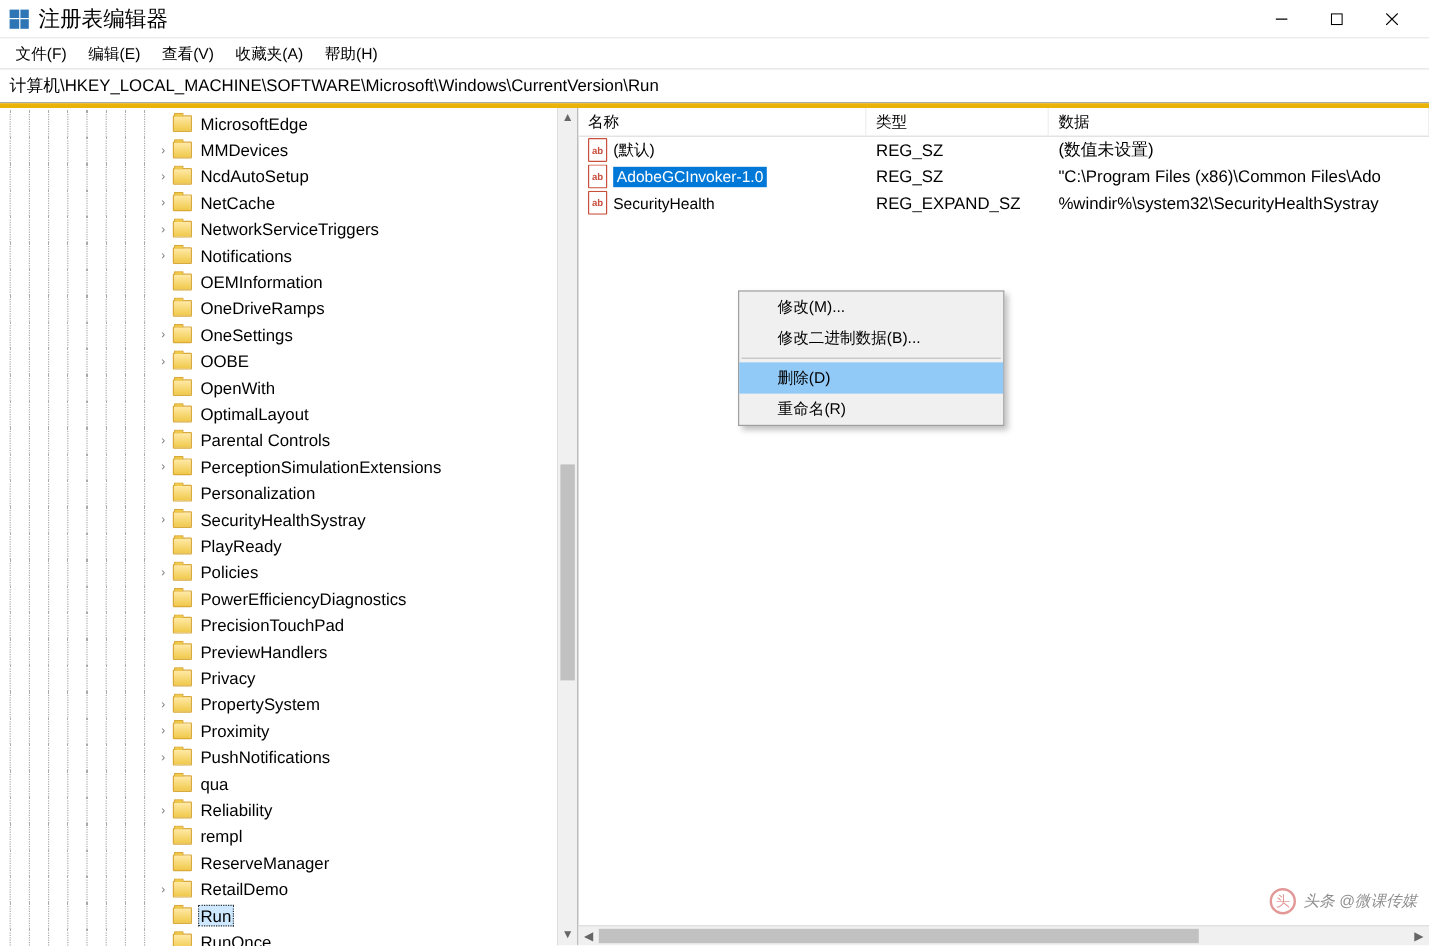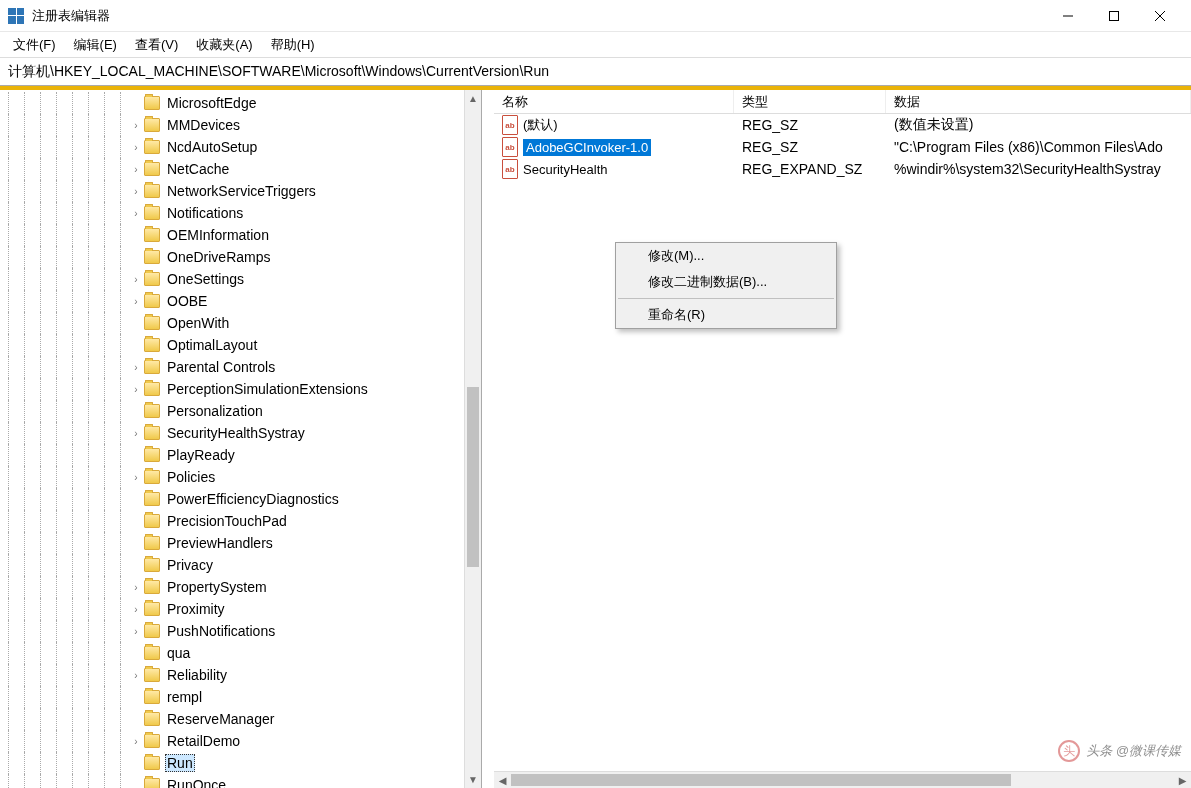--- a/index.html
+++ b/index.html
@@ -1,21 +1,21 @@
 <!DOCTYPE html>
 <html><head>
 <meta charset="utf-8">
 <style>
 * { margin: 0; padding: 0; box-sizing: border-box; font-family: "Microsoft YaHei", "Segoe UI", Tahoma, sans-serif; font-size: 13px; }
 body { background: #fff; width: 1191px; height: 788px; overflow: hidden; display: flex; flex-direction: column; }
 .titlebar { height: 32px; display: flex; align-items: center; padding: 0 8px; background: #fff; border-bottom: 1px solid #e8e8e8; }
 .titlebar .app-icon { width: 16px; height: 16px; margin-right: 8px; display: grid; grid-template: 1fr 1fr / 1fr 1fr; gap: 1px; }
 .titlebar .app-icon span { background: #2e75b6; }
 .titlebar .app-icon span:nth-child(1) { position: relative; }
-.titlebar .title { flex: 1; color: #000; font-size: 13px; }
+.titlebar .title { flex: 1; color: #000; font-size: 18px; }
 .titlebar .winbtns { display: flex; }
 .titlebar .winbtn { width: 46px; height: 32px; display: flex; align-items: center; justify-content: center; color: #000; }
 .menubar { height: 26px; display: flex; align-items: center; padding: 0 4px; border-bottom: 1px solid #ddd; }
 .menubar .menuitem { padding: 4px 9px; color: #000; font-size: 13px; }
 .addressbar { height: 28px; display: flex; align-items: center; padding: 4px 8px; border-bottom: 1px solid #aaa; background: #fff; }
 .addressbar .path { font-size: 14px; color: #000; white-space: nowrap; }
 .content { flex: 1; display: flex; overflow: hidden; position: relative; border-top: 4px solid #eab308; }
 .tree-pane { width: 482px; border-right: 1px solid #aaa; overflow: hidden; position: relative; }
 .tree-scroll { height: 100%; overflow-y: auto; overflow-x: hidden; }
 .tree { padding: 2px 0; }
@@ -24,21 +24,21 @@
 .tree-node .indent-line::before { content: ''; position: absolute; left: 8px; top: 0; bottom: 0; border-left: 1px dotted #aaa; }
 .tree-node .exp { width: 16px; height: 16px; display: flex; align-items: center; justify-content: center; flex-shrink: 0; color: #777; font-size: 10px; }
 .tree-node .folder-icon { width: 16px; height: 14px; margin-right: 5px; background: linear-gradient(#ffe9a6, #f0c94a); border: 1px solid #d9a93b; border-radius: 1px; position: relative; flex-shrink: 0; }
 .tree-node .folder-icon::before { content: ''; position: absolute; top: -3px; left: 0; width: 6px; height: 2px; background: #f0c94a; border: 1px solid #d9a93b; border-bottom: none; border-radius: 1px 1px 0 0; }
 .tree-node .label { font-size: 14px; padding: 0 2px; }
 .tree-node.selected .label { background: #cde8ff; border: 1px dotted #333; padding: 0 1px; }
 .tree-scrollbar { position: absolute; right: 0; top: 0; bottom: 0; width: 17px; background: #f0f0f0; border-left: 1px solid #ddd; display: flex; flex-direction: column; }
 .tree-scrollbar .sb-btn { height: 17px; display: flex; align-items: center; justify-content: center; color: #666; font-size: 10px; }
 .tree-scrollbar .sb-track { flex: 1; position: relative; }
 .tree-scrollbar .sb-thumb { position: absolute; left: 2px; right: 2px; top: 280px; height: 180px; background: #c1c1c1; border-radius: 0; }
-.values-pane { flex: 1; display: flex; flex-direction: column; position: relative; overflow: hidden; margin-left: 12px; }
+.values-pane { flex: 1; display: flex; flex-direction: column; position: relative; overflow: hidden; }
 .values-header { display: flex; height: 24px; border-bottom: 1px solid #ddd; background: #fff; }
 .values-header .col { padding: 3px 8px; border-right: 1px solid #eee; font-size: 13px; color: #000; }
 .col-name { width: 240px; }
 .col-type { width: 152px; }
 .col-data { flex: 1; }
 .values-list { flex: 1; position: relative; }
 .value-row { display: flex; height: 22px; align-items: center; }
 .value-row .cell { padding: 0 8px; font-size: 14px; white-space: nowrap; overflow: hidden; }
 .value-row .cell-name { width: 240px; display: flex; align-items: center; gap: 5px; }
 .value-row .cell-type { width: 152px; }
@@ -568,20 +568,21 @@
           <div class="sb-thumb"></div>
         </div>
       <div class="sb-btn">▶</div>
     </div>
   </div>
 
   <div class="context-menu">
     <div class="cm-item">修改(M)...</div>
     <div class="cm-item">修改二进制数据(B)...</div>
     <div class="cm-sep"></div>
+    <div class="cm-item highlighted">删除(D)</div>
     <div class="cm-item">重命名(R)</div>
   </div>
 
   <div class="watermark">
     <span class="wm-icon">头</span>
     <span>头条 @微课传媒</span>
   </div>
 </div>
 
 </body></html>

